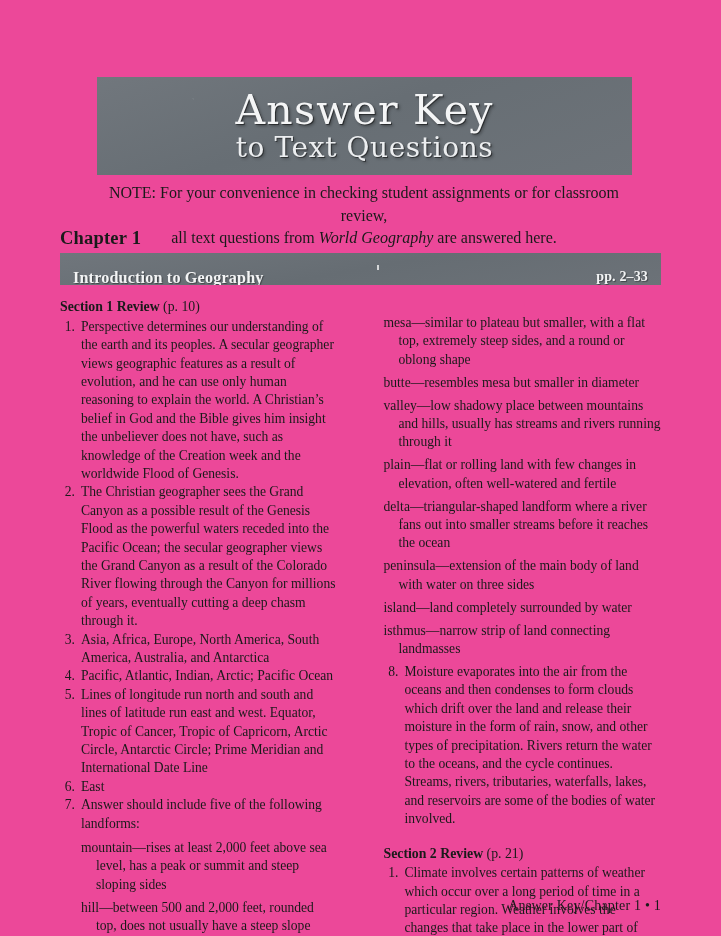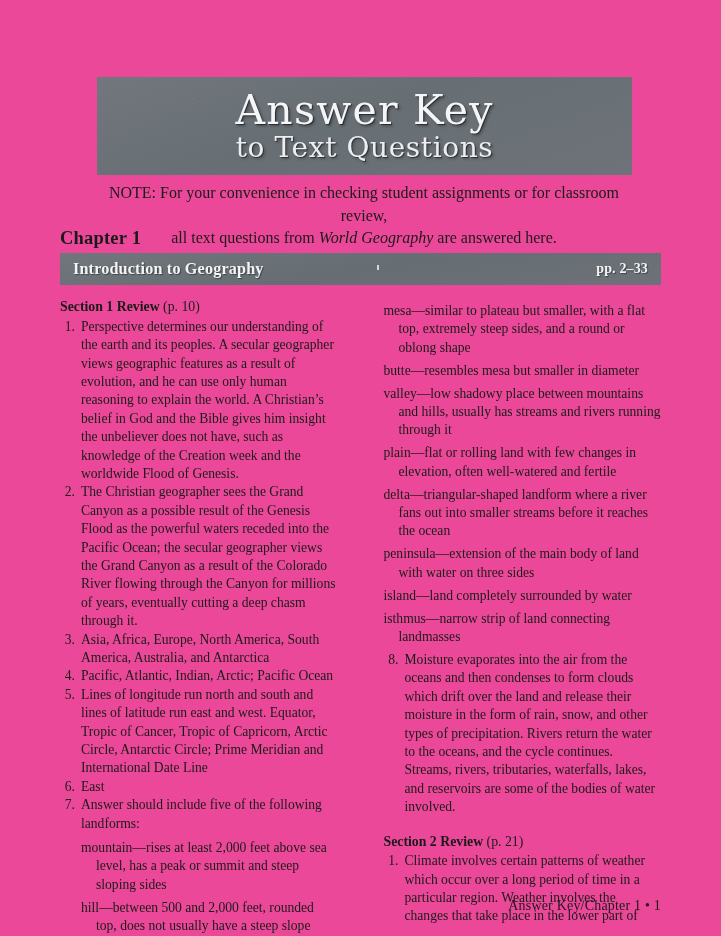--- a/index.html
+++ b/index.html
@@ -88,21 +88,20 @@
   
   .chapter-bar {
     position: absolute;
     left: 60px;
     top: 253px;
     width: 601px;
     height: 30px;
     background: #6b7278;
     background-image: linear-gradient(170deg, #70767c 0%, #666d73 50%, #6c7278 100%);
     display: flex;
-    align-items: center;
     justify-content: space-between;
     padding: 16px 13px;
     box-sizing: border-box;
     overflow: hidden;
   }
   .chapter-bar-title {
     color: #f3f4f5;
     font-size: 16.2px;
     font-weight: bold;
     letter-spacing: 0.15px;
@@ -242,21 +241,21 @@
           <ul class="landforms">
             <li>mountain—rises at least 2,000 feet above sea level, has a peak or summit and steep sloping sides</li>
             <li>hill—between 500 and 2,000 feet, rounded top, does not usually have a steep slope</li>
 
           </ul>
         </li>
       </ol>
     </div>
 
     <div class="col">
-      <ul class="landforms tight" style="margin-top:4px;">
+      <ul class="landforms tight" style="margin-top:16px;">
         <li>mesa—similar to plateau but smaller, with a flat top, extremely steep sides, and a round or oblong shape</li>
         <li>butte—resembles mesa but smaller in diameter</li>
         <li>valley—low shadowy place between mountains and hills, usually has streams and rivers running through it</li>
         <li>plain—flat or rolling land with few changes in elevation, often well-watered and fertile</li>
         <li>delta—triangular-shaped landform where a river fans out into smaller streams before it reaches the ocean</li>
         <li>peninsula—extension of the main body of land with water on three sides</li>
         <li>island—land completely surrounded by water</li>
         <li>isthmus—narrow strip of land connecting landmasses</li>
       </ul>
 

